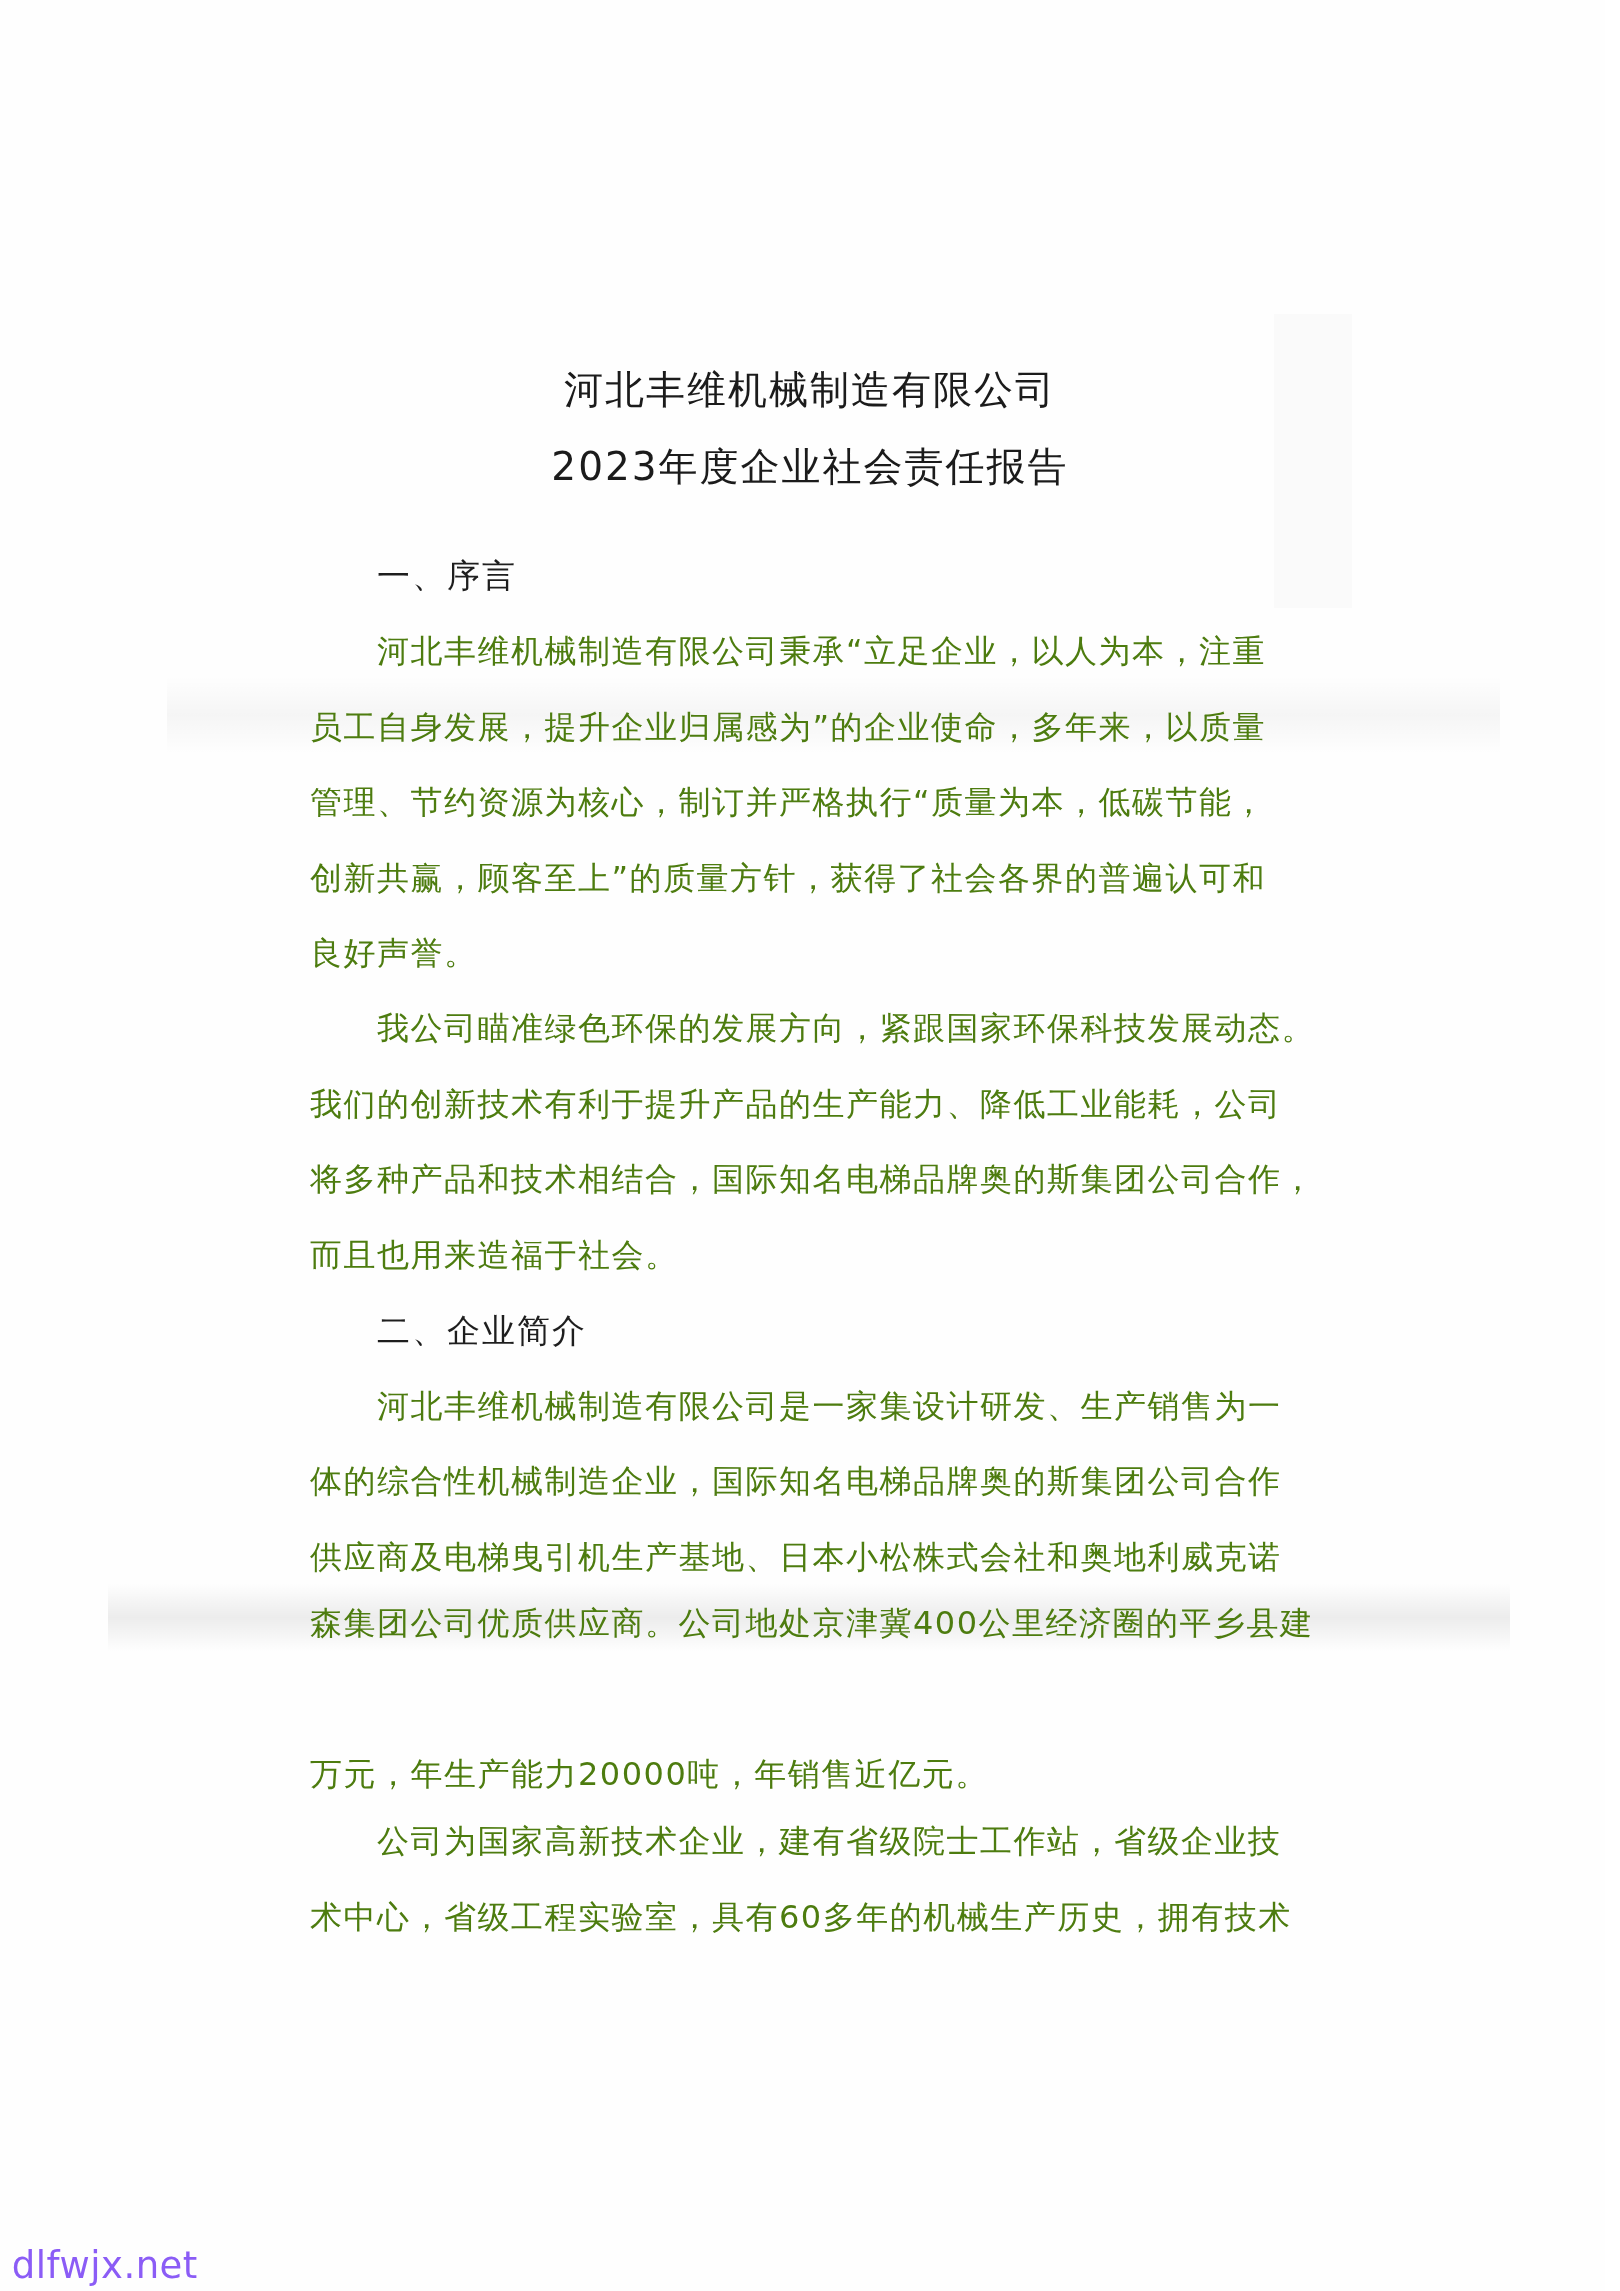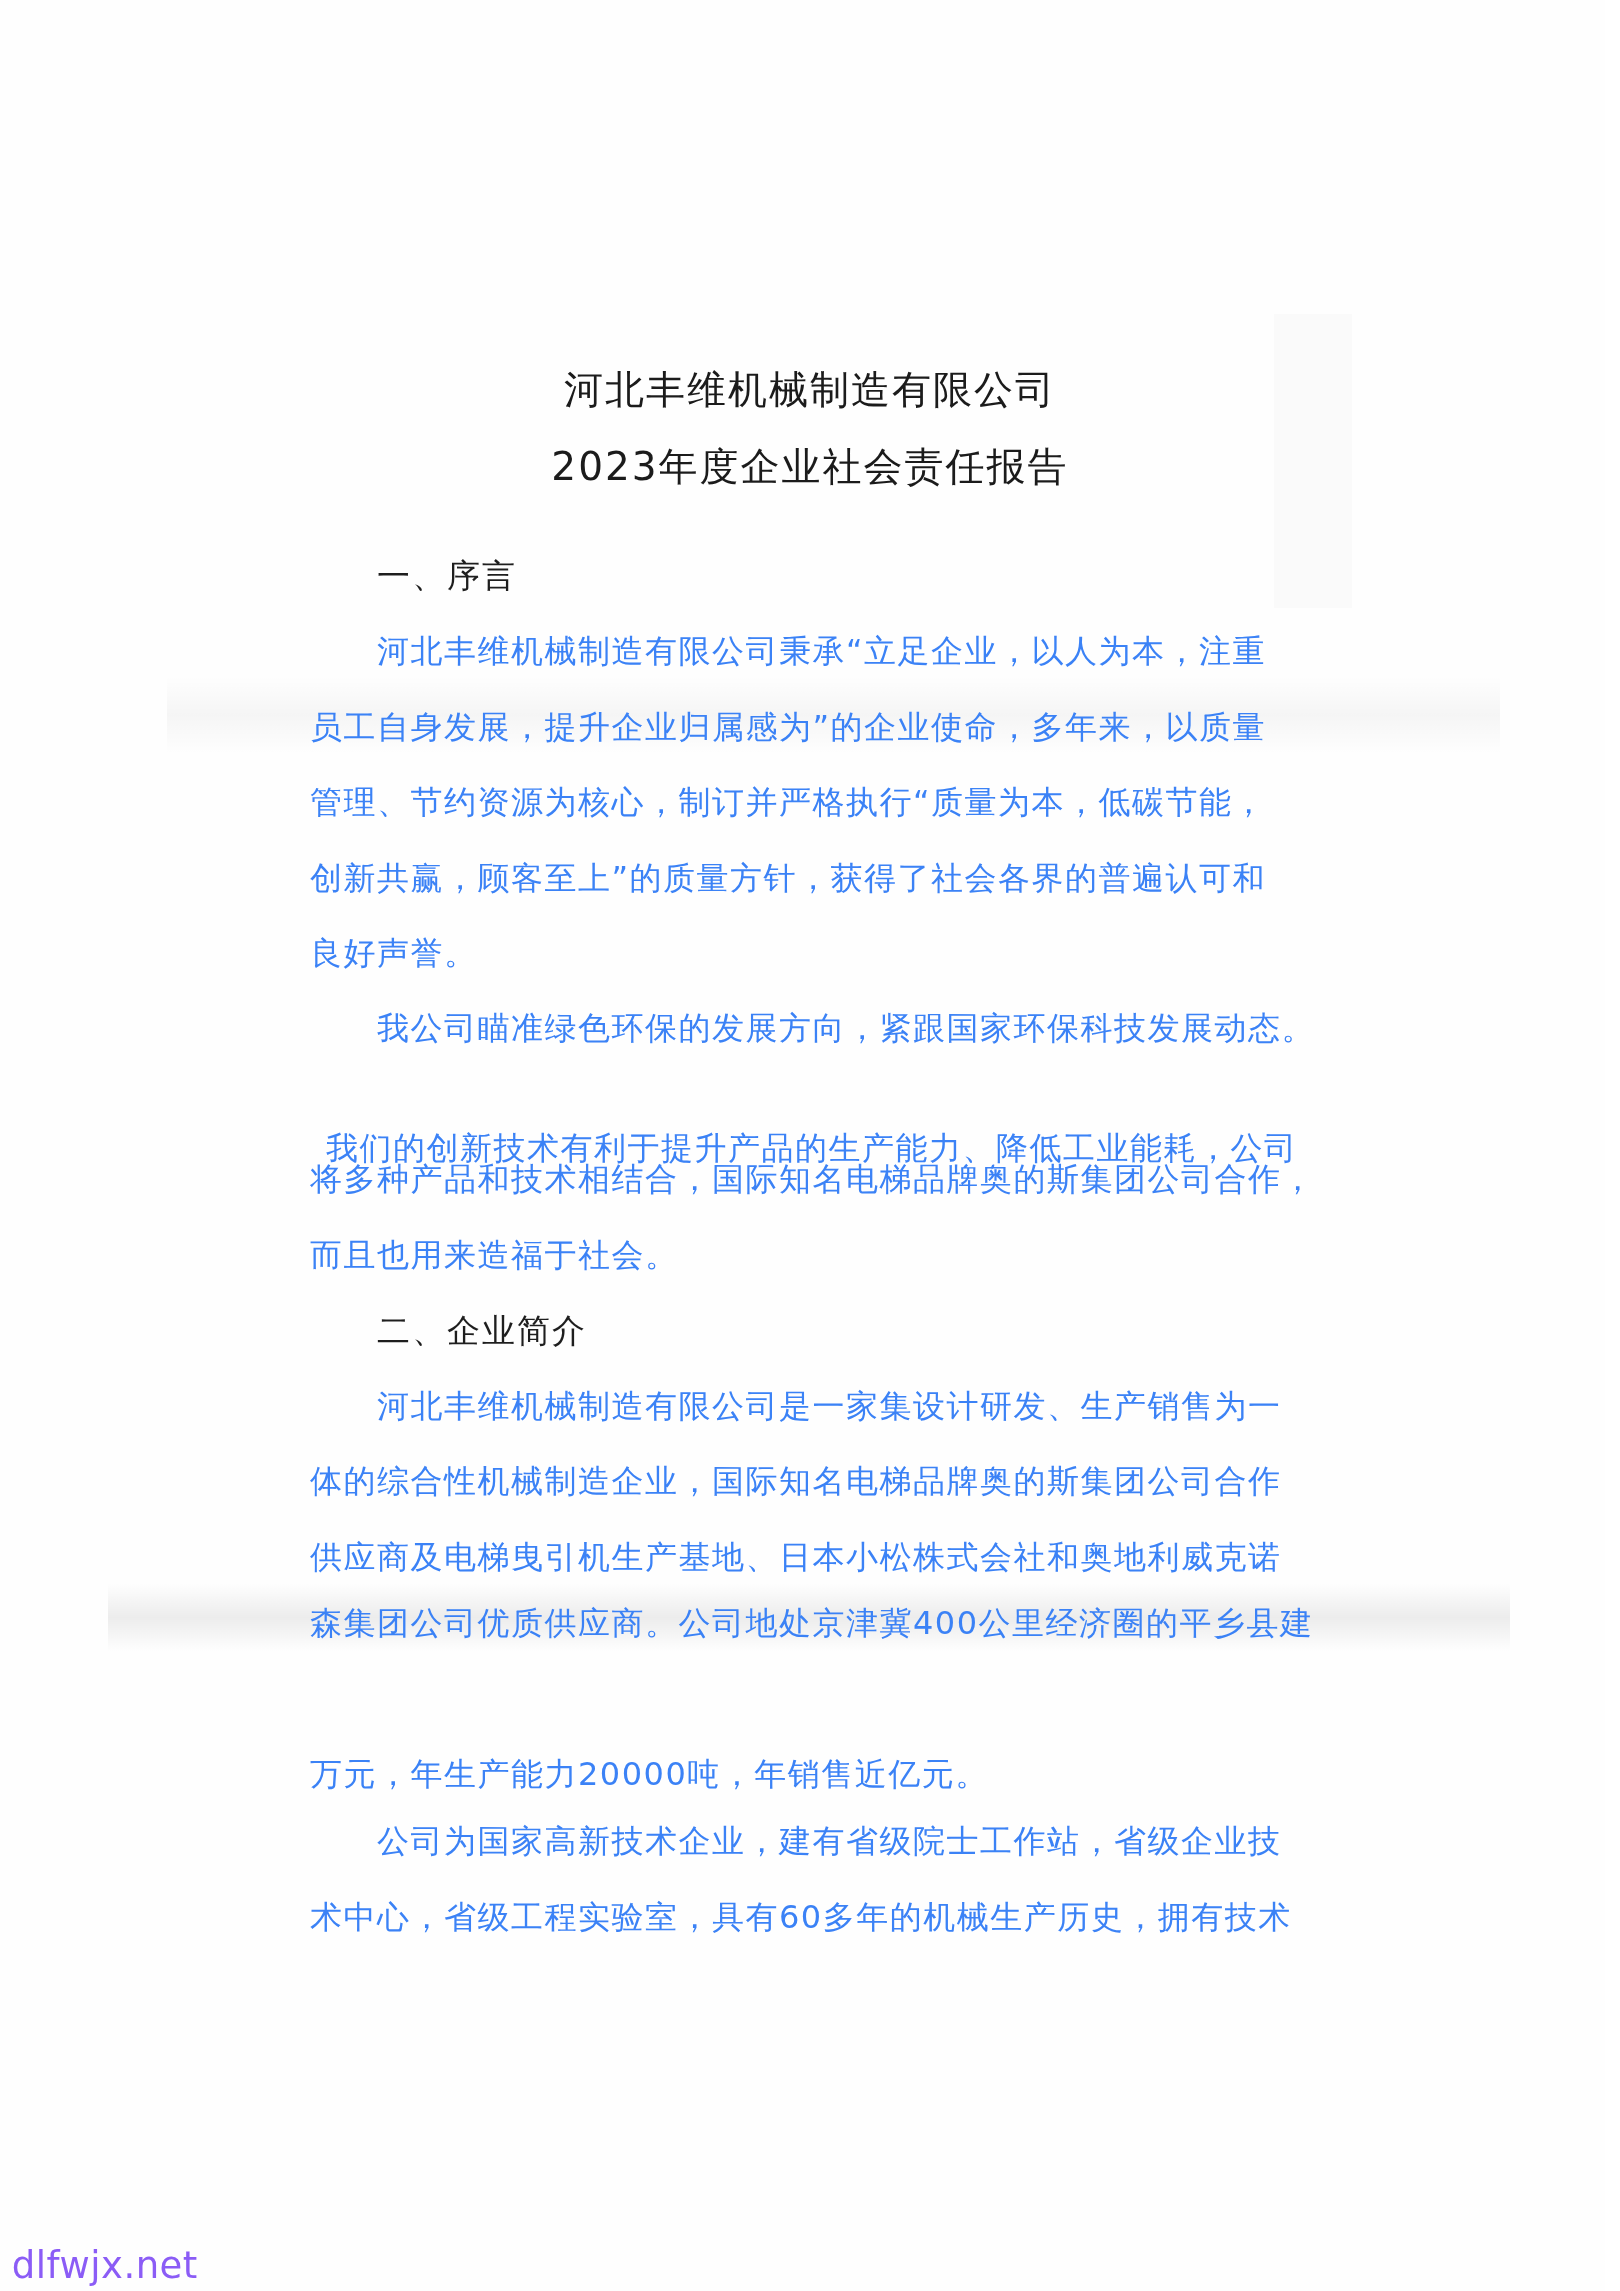--- a/index.html
+++ b/index.html
@@ -54,21 +54,21 @@
       color: #1e1e1e;
       line-height: 1;
       letter-spacing: 2px;
     }
     .line {
       position: absolute;
       left: 310px;
       width: 980px;
       font-family: "DejaVu Sans", "Liberation Sans", sans-serif;
       font-size: 32px;
-      color: #3b82f6;
+      color: #4d7c0f;
       line-height: 1;
       white-space: nowrap;
       letter-spacing: 1.5px;
     }
     .line.indent { left: 377px; }
 
     .watermark {
       position: absolute;
       left: 11.8px;
       top: 2247px;
@@ -93,21 +93,21 @@
 
   <div class="heading" style="top:559px;">一、序言</div>
 
   <div class="line indent" style="top:635px;">河北丰维机械制造有限公司秉承“立足企业，以人为本，注重</div>
   <div class="line" style="top:786px;">管理、节约资源为核心，制订并严格执行“质量为本，低碳节能，</div>
   <div class="line" style="top:711px;">员工自身发展，提升企业归属感为”的企业使命，多年来，以质量</div>
   <div class="line" style="top:862px;">创新共赢，顾客至上”的质量方针，获得了社会各界的普遍认可和</div>
   <div class="line" style="top:937px;">良好声誉。</div>
 
   <div class="line indent" style="top:1012px;">我公司瞄准绿色环保的发展方向，紧跟国家环保科技发展动态。</div>
-  <div class="line" style="top:1132px;margin-left:16px;">我们的创新技术有利于提升产品的生产能力、降低工业能耗，公司</div>
+  <div class="line" style="top:1088px;">我们的创新技术有利于提升产品的生产能力、降低工业能耗，公司</div>
   <div class="line" style="top:1163px;">将多种产品和技术相结合，国际知名电梯品牌奥的斯集团公司合作，</div>
   <div class="line" style="top:1239px;">而且也用来造福于社会。</div>
 
   <div class="heading" style="top:1314px;">二、企业简介</div>
 
   <div class="line indent" style="top:1390px;">河北丰维机械制造有限公司是一家集设计研发、生产销售为一</div>
   <div class="line" style="top:1541px;">供应商及电梯曳引机生产基地、日本小松株式会社和奥地利威克诺</div>
   <div class="line" style="top:1465px;">体的综合性机械制造企业，国际知名电梯品牌奥的斯集团公司合作</div>
   <div class="line" style="top:1607px;">森集团公司优质供应商。公司地处京津冀400公里经济圈的平乡县建</div>
   <div class="line" style="top:1758px;">万元，年生产能力20000吨，年销售近亿元。</div>

